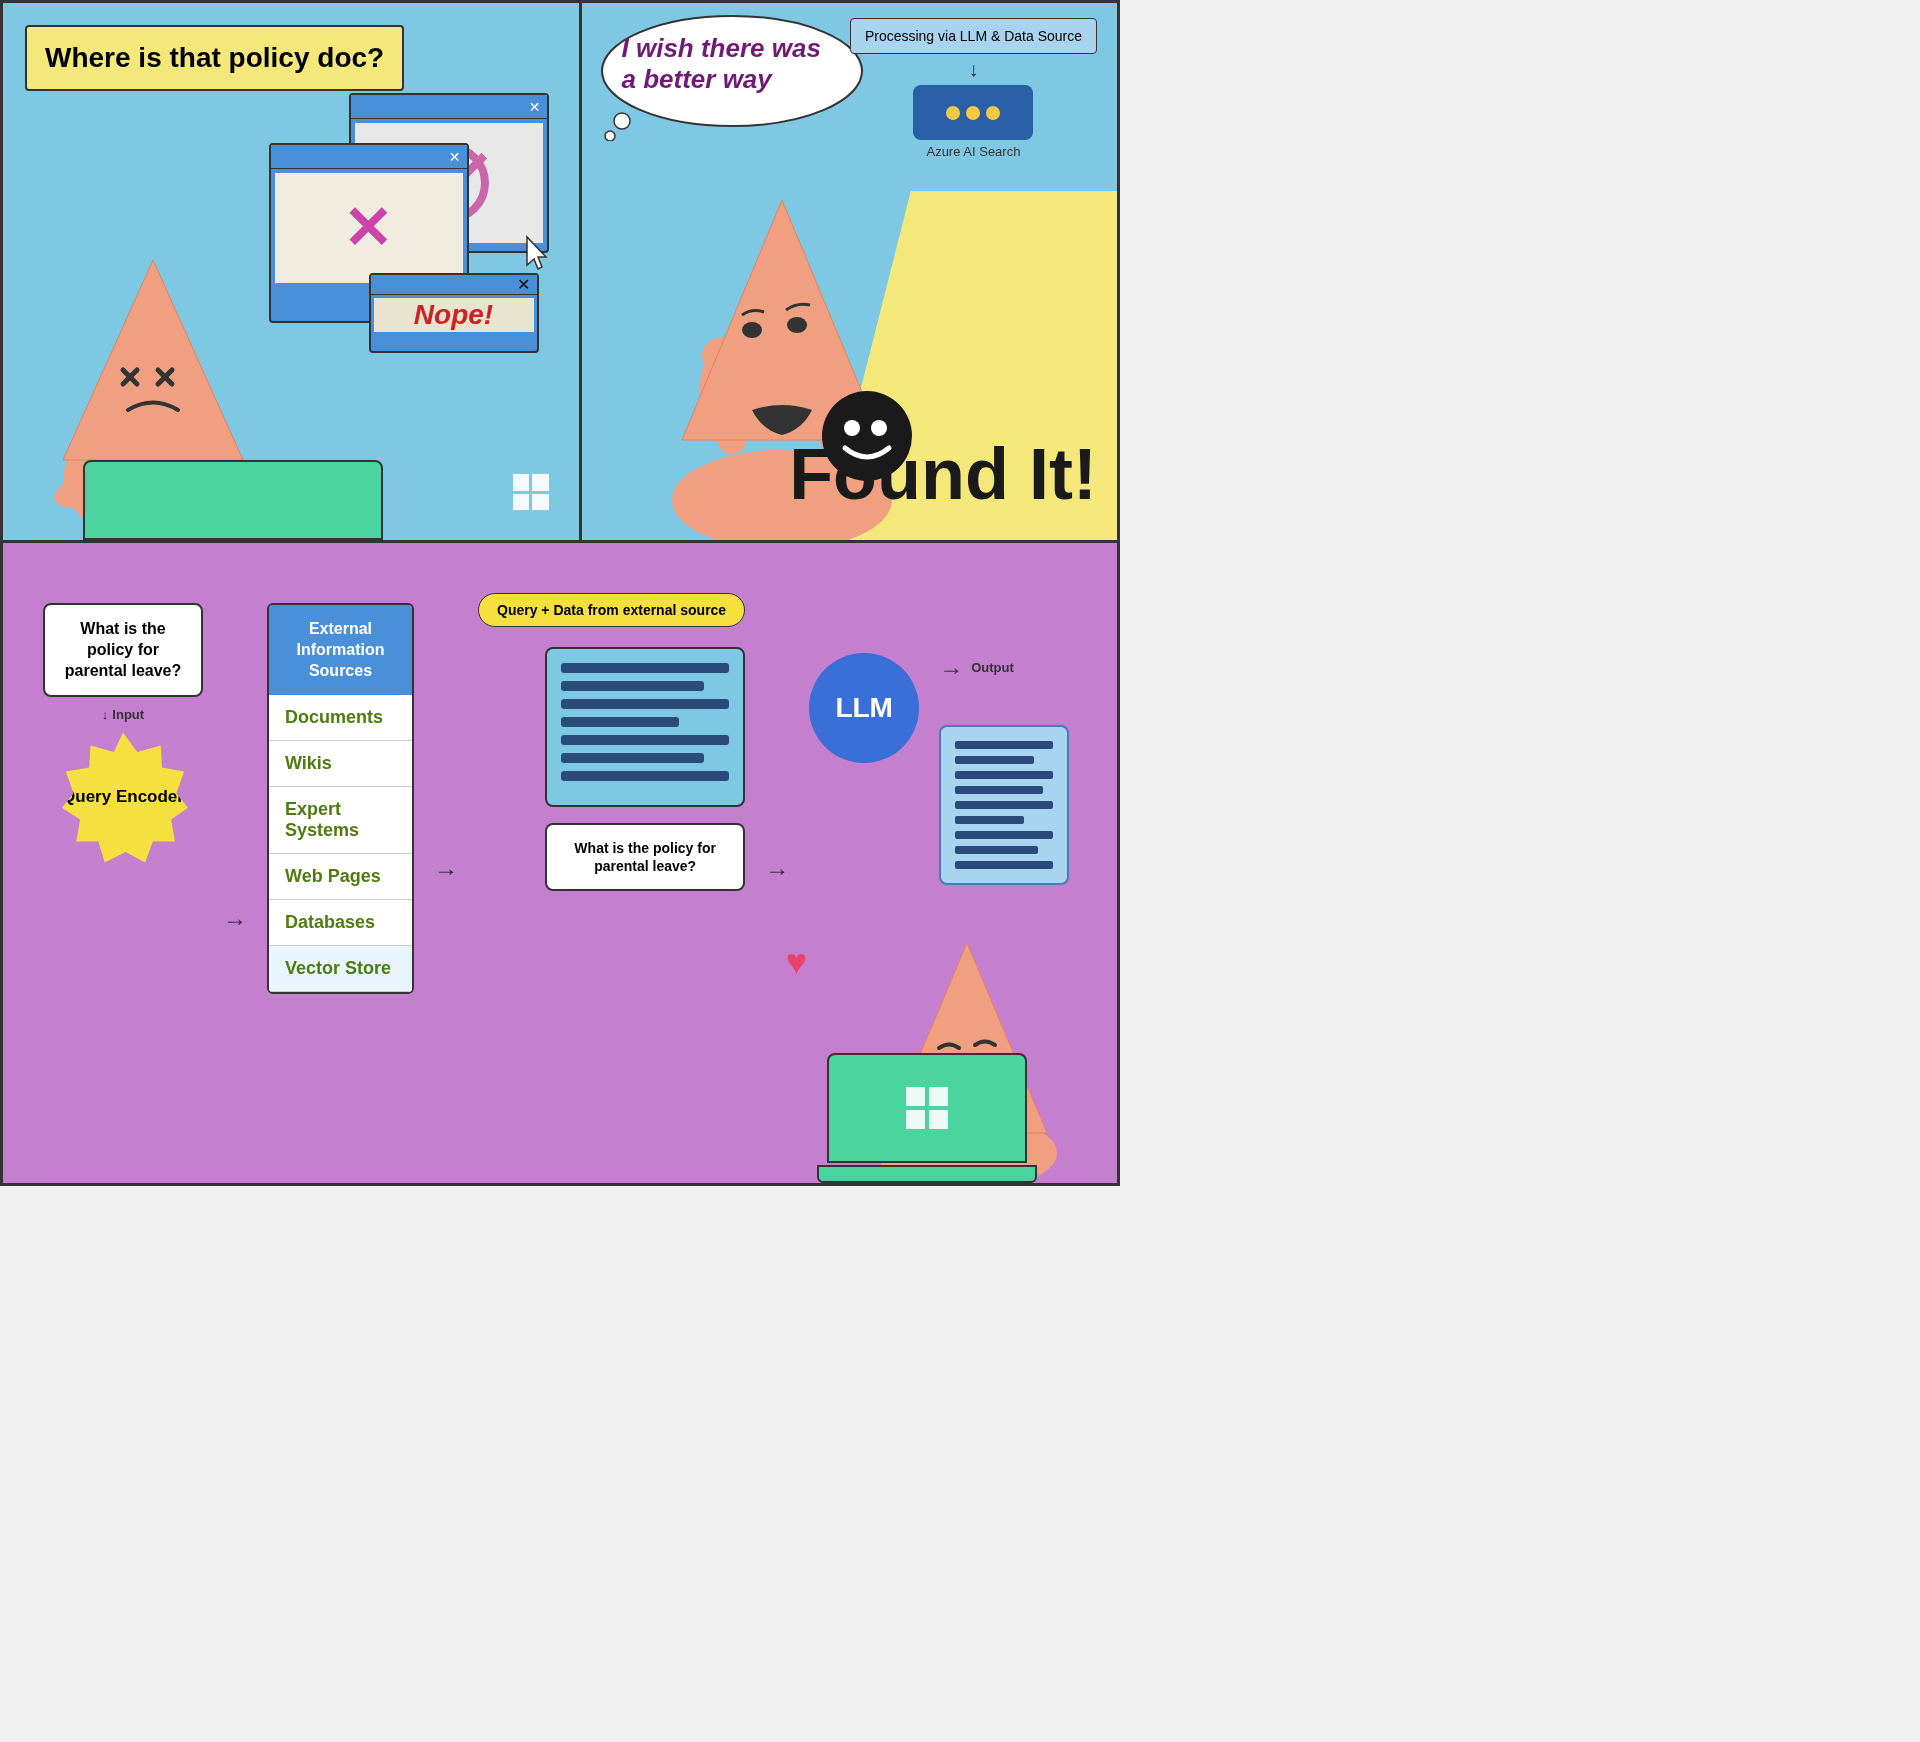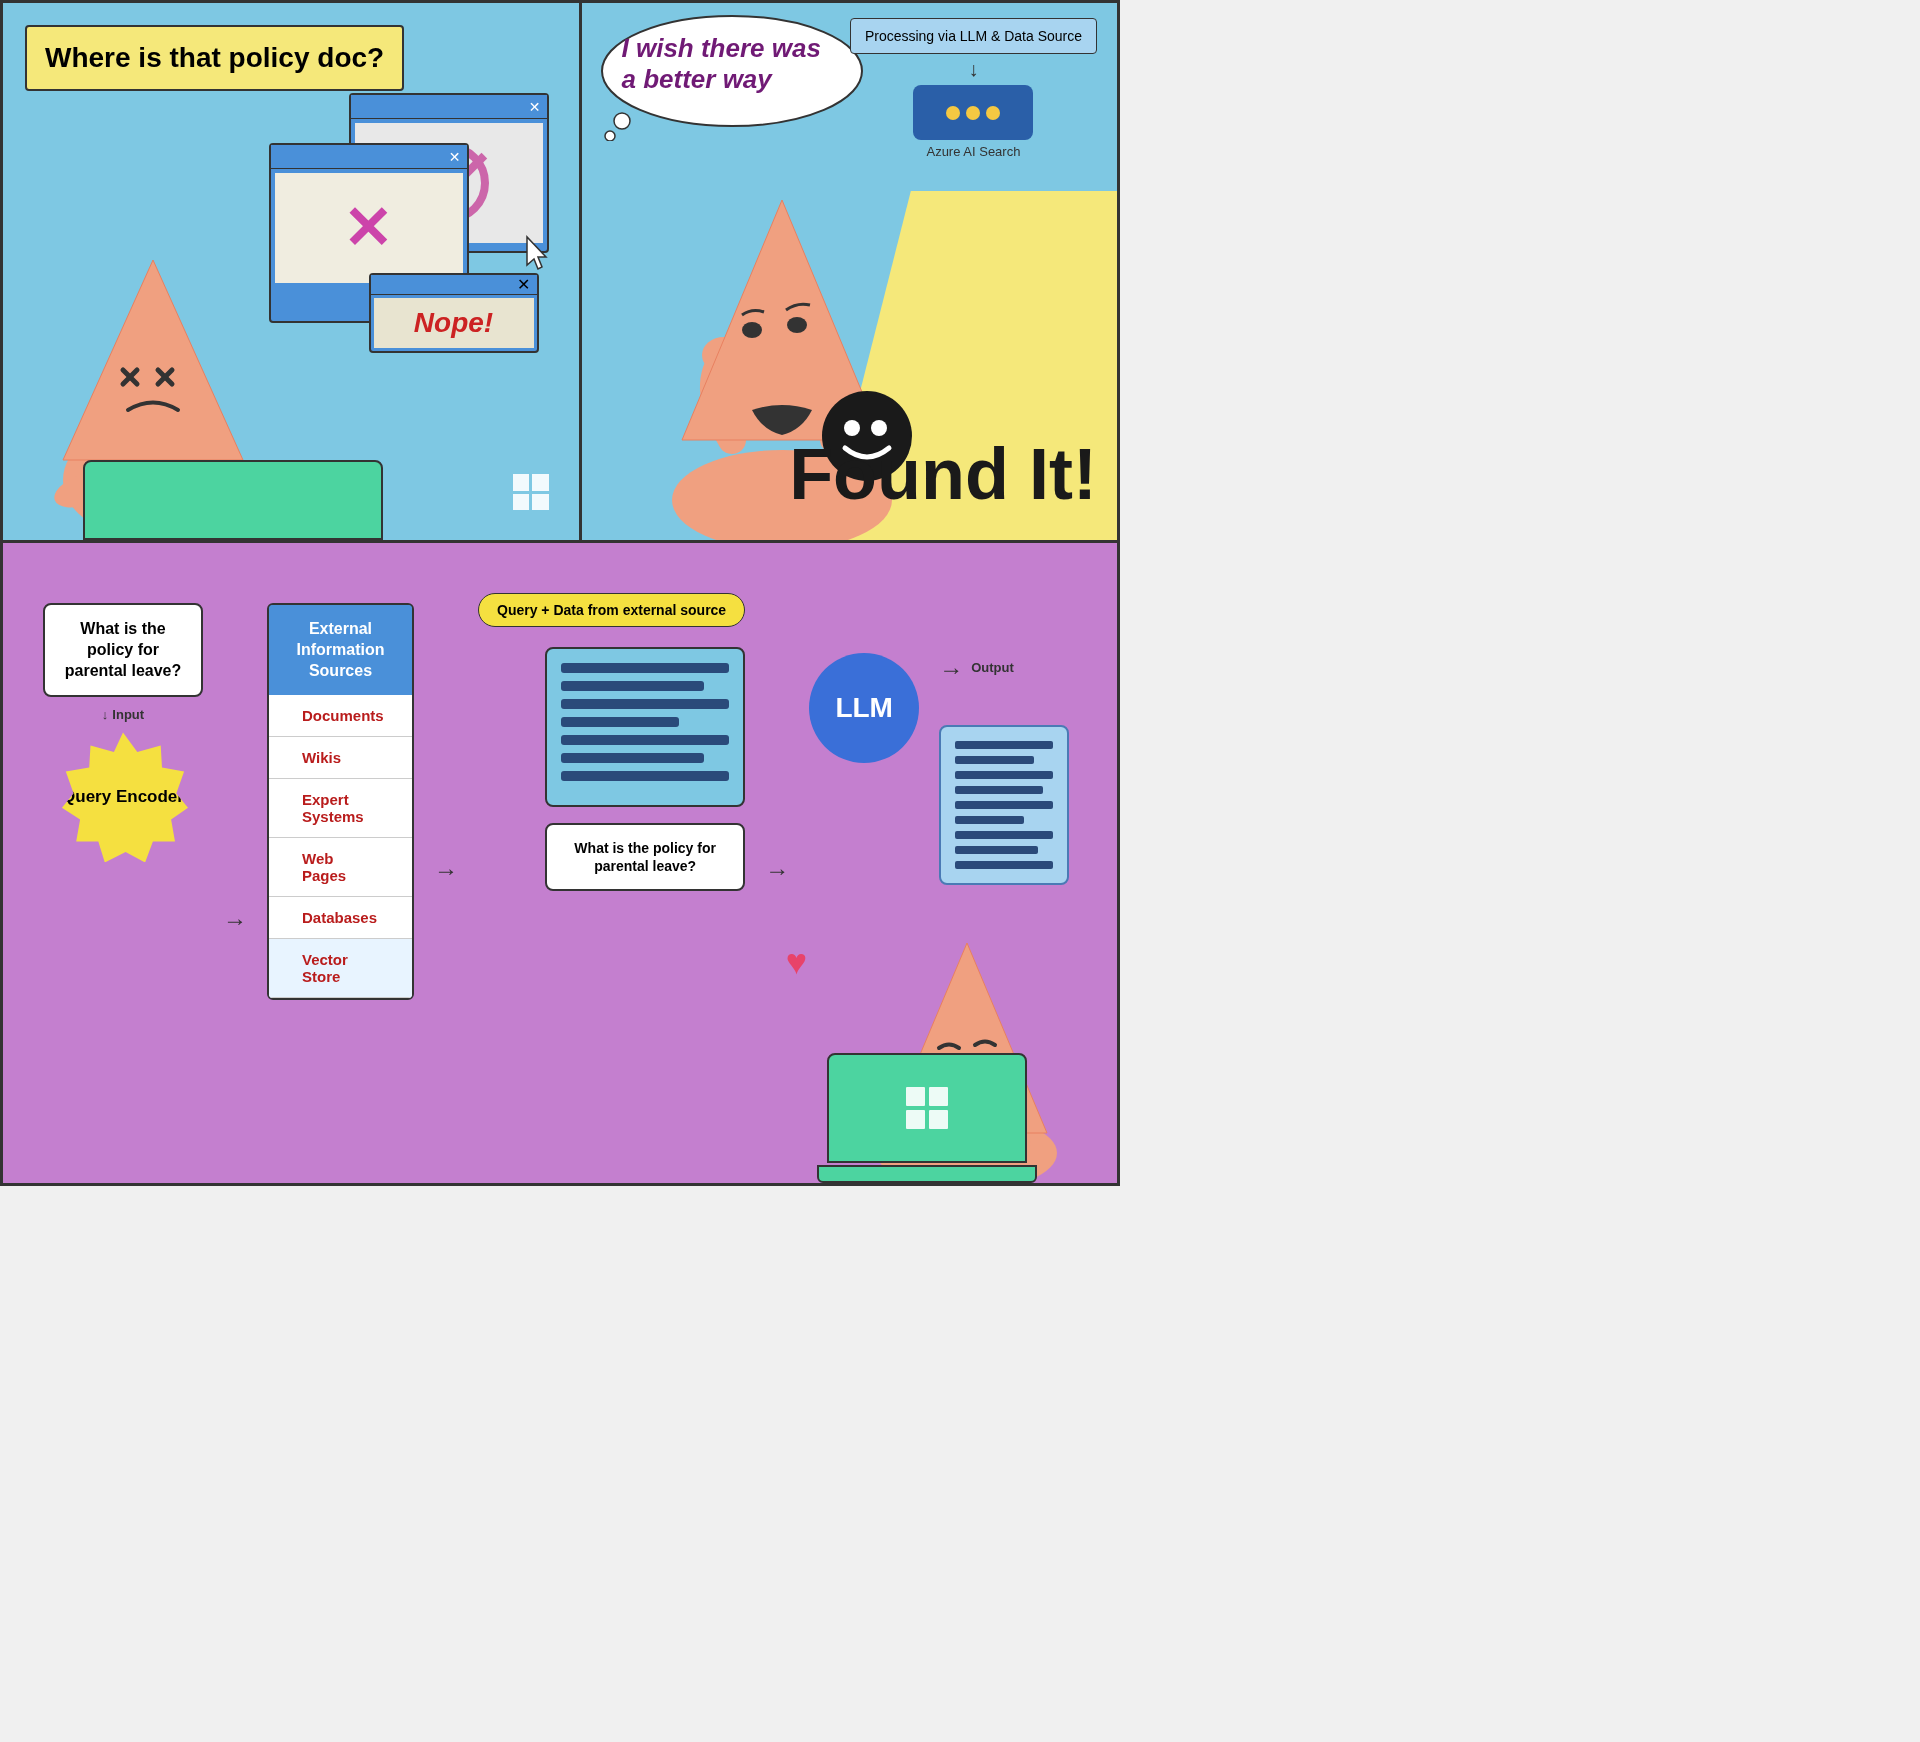--- a/index.html
+++ b/index.html
@@ -176,21 +176,21 @@
       height: 20px;
       border-bottom: 1px solid #333;
       display: flex;
       align-items: center;
       justify-content: flex-end;
       padding-right: 6px;
     }
     .nope-content {
       background: #e8e4d0;
       margin: 3px;
-      height: 50px;
+      height: 34px;
       display: flex;
       align-items: center;
       justify-content: center;
     }
     .nope-text {
       font-size: 28px;
       font-weight: 900;
       color: #cc2222;
       font-style: italic;
     }
@@ -370,25 +370,25 @@
       color: white;
       font-size: 16px;
       font-weight: 700;
       text-align: center;
       line-height: 1.3;
     }
     .ext-items {
       background: white;
     }
     .ext-item {
-      padding: 12px 33px;
-      font-size: 15px;
+      padding: 12px 16px;
+      font-size: 18px;
       font-weight: 600;
       border-bottom: 1px solid #ccc;
-      color: #b91c1c;
+      color: #4d7c0f;
     }
     .ext-item:last-child {
       background: #e8f4ff;
     }
 
     
     .flow-middle {
       display: flex;
       flex-direction: column;
       align-items: flex-end;

